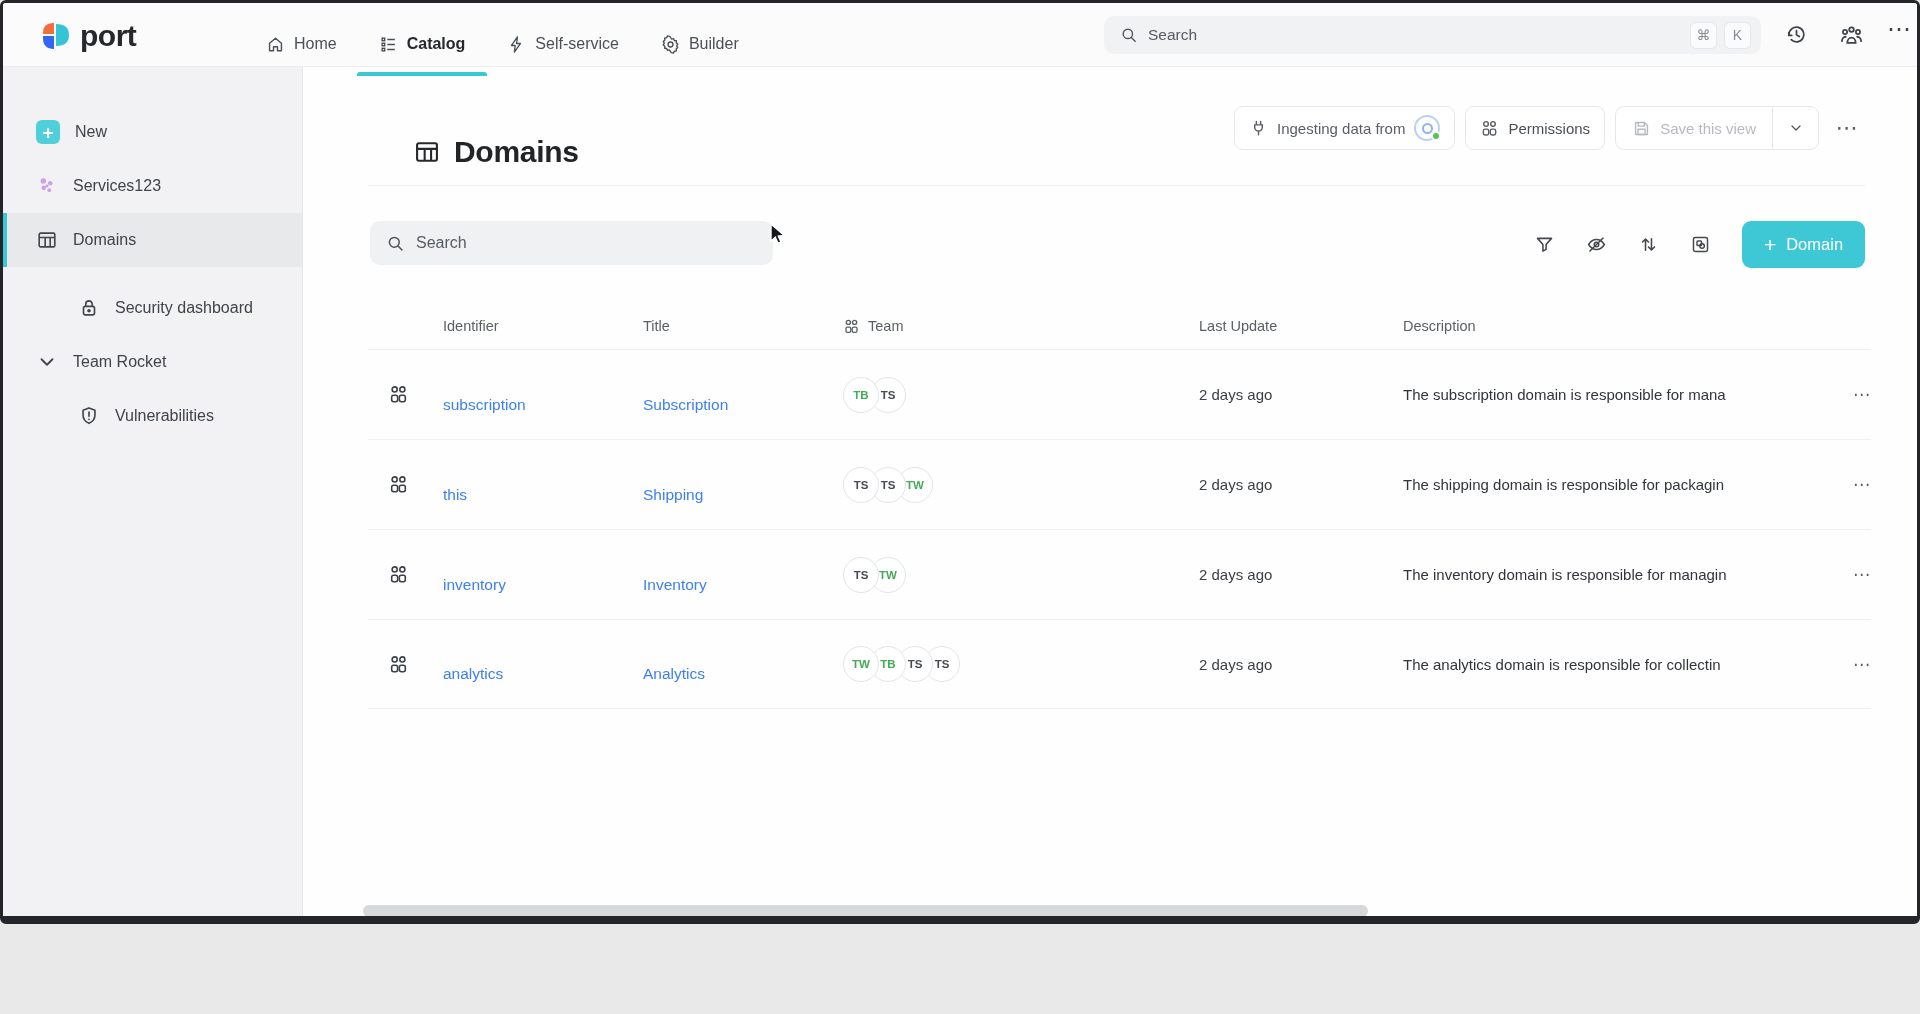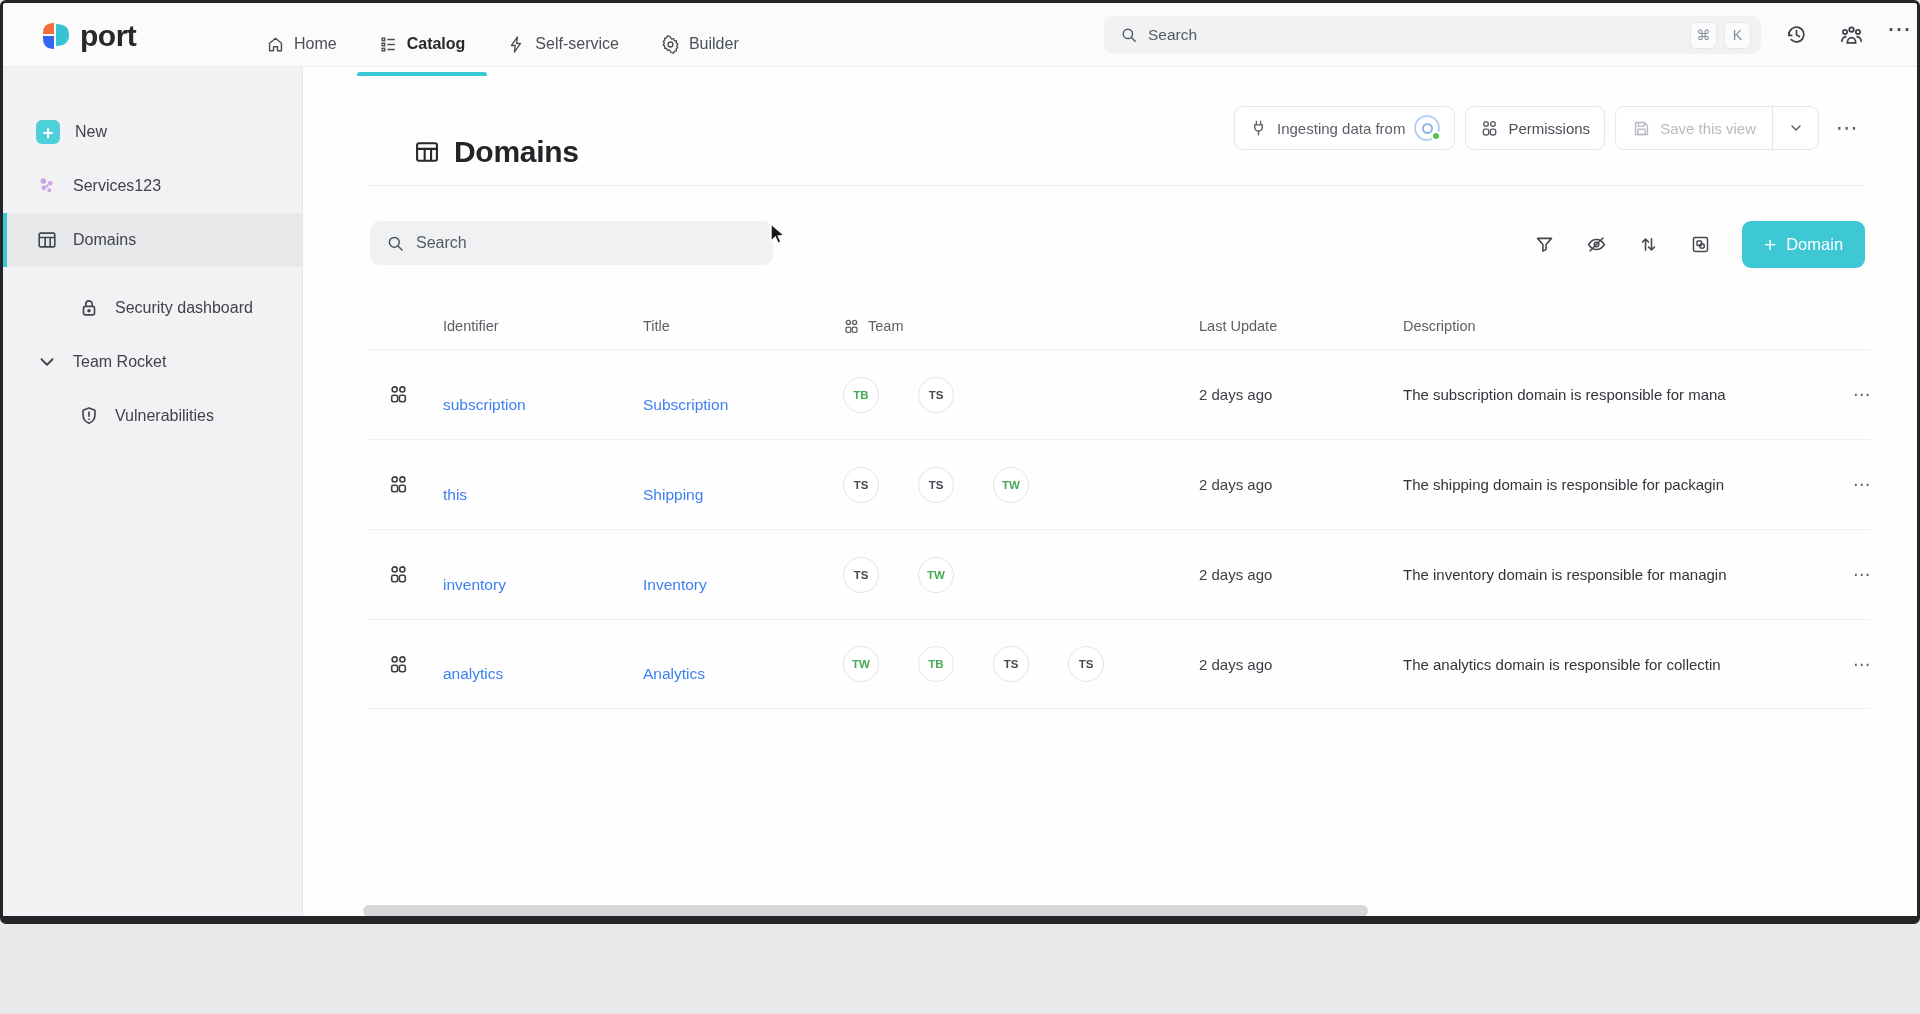--- a/index.html
+++ b/index.html
@@ -100,21 +100,21 @@
   .table { position:absolute; left:65px; top:236px; width:1503px; }
   .thead, .trow { display:grid;
       grid-template-columns:75px 200px 200px 356px 204px 435px 33px; align-items:center; }
   .thead { height:46px; color:#5a5f66; font-size:14.5px; }
   .th-team { display:flex; align-items:center; gap:8px; }
   .th-team .icon { width:17px; height:17px; color:#5a5f66; }
   .trow { height:90px; border-top:1px solid #f0f0f2; }
   .trow:last-child { border-bottom:1px solid #f0f0f2; }
   .row-icon { width:21px; height:21px; color:#3c4046; margin-left:20px; cursor:pointer; }
   .cell-link { color:#3d7ff2; font-size:15.5px; cursor:pointer;margin-top:20px; }
-  .team-cell { display:flex;gap:48px; }
+  .team-cell { display:flex; }
   .tbadge { width:36px; height:36px; border-radius:50%; background:#fff; border:1px solid #e2e4e7;
             display:flex; align-items:center; justify-content:center; font-size:11.5px;
             font-weight:bold; position:relative; }
   .tbadge + .tbadge { margin-left:-9px; }
   .cell-updated { color:#3c4147; font-size:15px; }
   .cell-desc { color:#31353b; font-size:15px; white-space:nowrap; overflow:hidden; }
   .row-more { font-size:17px; color:#5a5f66; letter-spacing:1px; cursor:pointer; text-align:right; }
 
   .hscrollbar { position:absolute; left:60px; top:838px; width:1005px; height:12px;
                 background:#d7d8da; border-radius:6px; cursor:pointer; }

